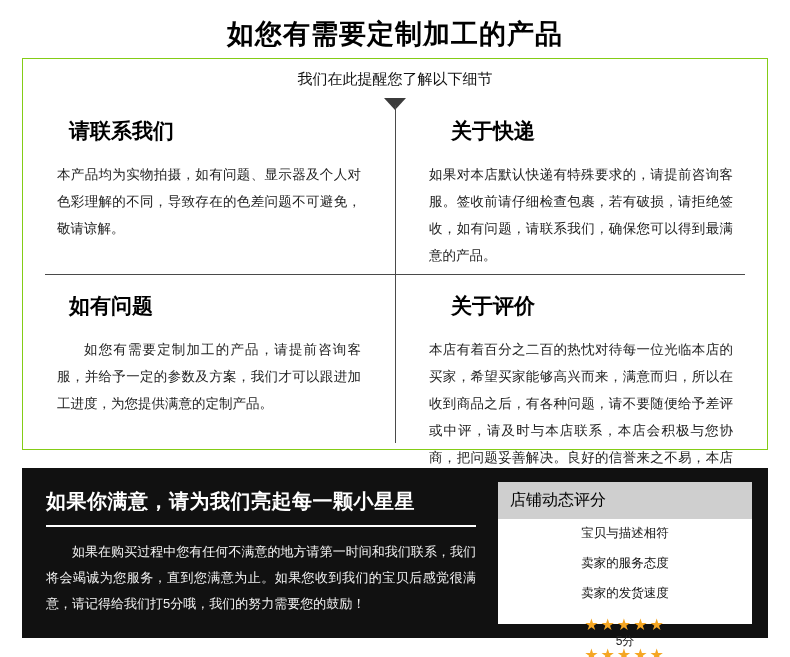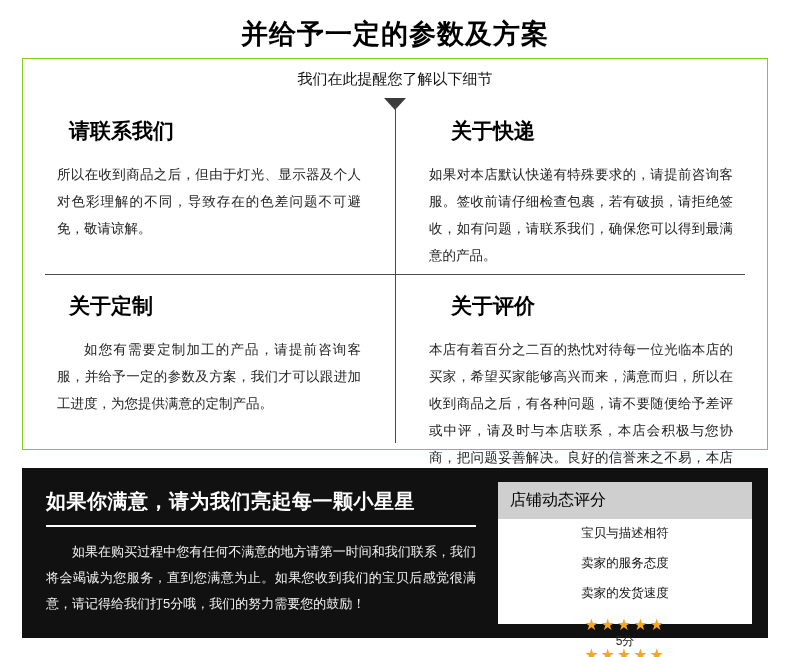--- a/index.html
+++ b/index.html
@@ -197,45 +197,45 @@
     text-align: right;
     font-size: 12px;
     color: #222;
   }
 </style>
 </head>
 <body>
 
 <div class="page">
 
-  <div class="main-title">并给予一定的参数及方案</div>
+  <div class="main-title">如您有需要定制加工的产品</div>
 
   <div class="grid-box">
 
     <div class="subtitle-row">
       <span>我们在此提醒您了解以下细节</span>
       <span class="arrow"></span>
     </div>
 
     <div class="quad-wrap">
       <div class="v-line"></div>
       <div class="h-line"></div>
 
       <div class="cell tl">
         <div class="cell-title">请联系我们</div>
-        <div class="cell-body">所以在收到商品之后，但由于灯光、显示器及个人对色彩理解的不同，导致存在的色差问题不可避免，敬请谅解。</div>
+        <div class="cell-body">本产品均为实物拍摄，如有问题、显示器及个人对色彩理解的不同，导致存在的色差问题不可避免，敬请谅解。</div>
       </div>
 
       <div class="cell tr">
         <div class="cell-title">关于快递</div>
         <div class="cell-body">如果对本店默认快递有特殊要求的，请提前咨询客服。签收前请仔细检查包裹，若有破损，请拒绝签收，如有问题，请联系我们，确保您可以得到最满意的产品。</div>
       </div>
 
       <div class="cell bl">
-        <div class="cell-title">关于定制</div>
+        <div class="cell-title">如有问题</div>
         <div class="cell-body">如您有需要定制加工的产品，请提前咨询客服，并给予一定的参数及方案，我们才可以跟进加工进度，为您提供满意的定制产品。</div>
       </div>
 
       <div class="cell br">
         <div class="cell-title">关于评价</div>
         <div class="cell-body">本店有着百分之二百的热忱对待每一位光临本店的买家，希望买家能够高兴而来，满意而归，所以在收到商品之后，有各种问题，请不要随便给予差评或中评，请及时与本店联系，本店会积极与您协商，把问题妥善解决。良好的信誉来之不易，本店对好评异常珍惜。</div>
       </div>
     </div>
   </div>
 

